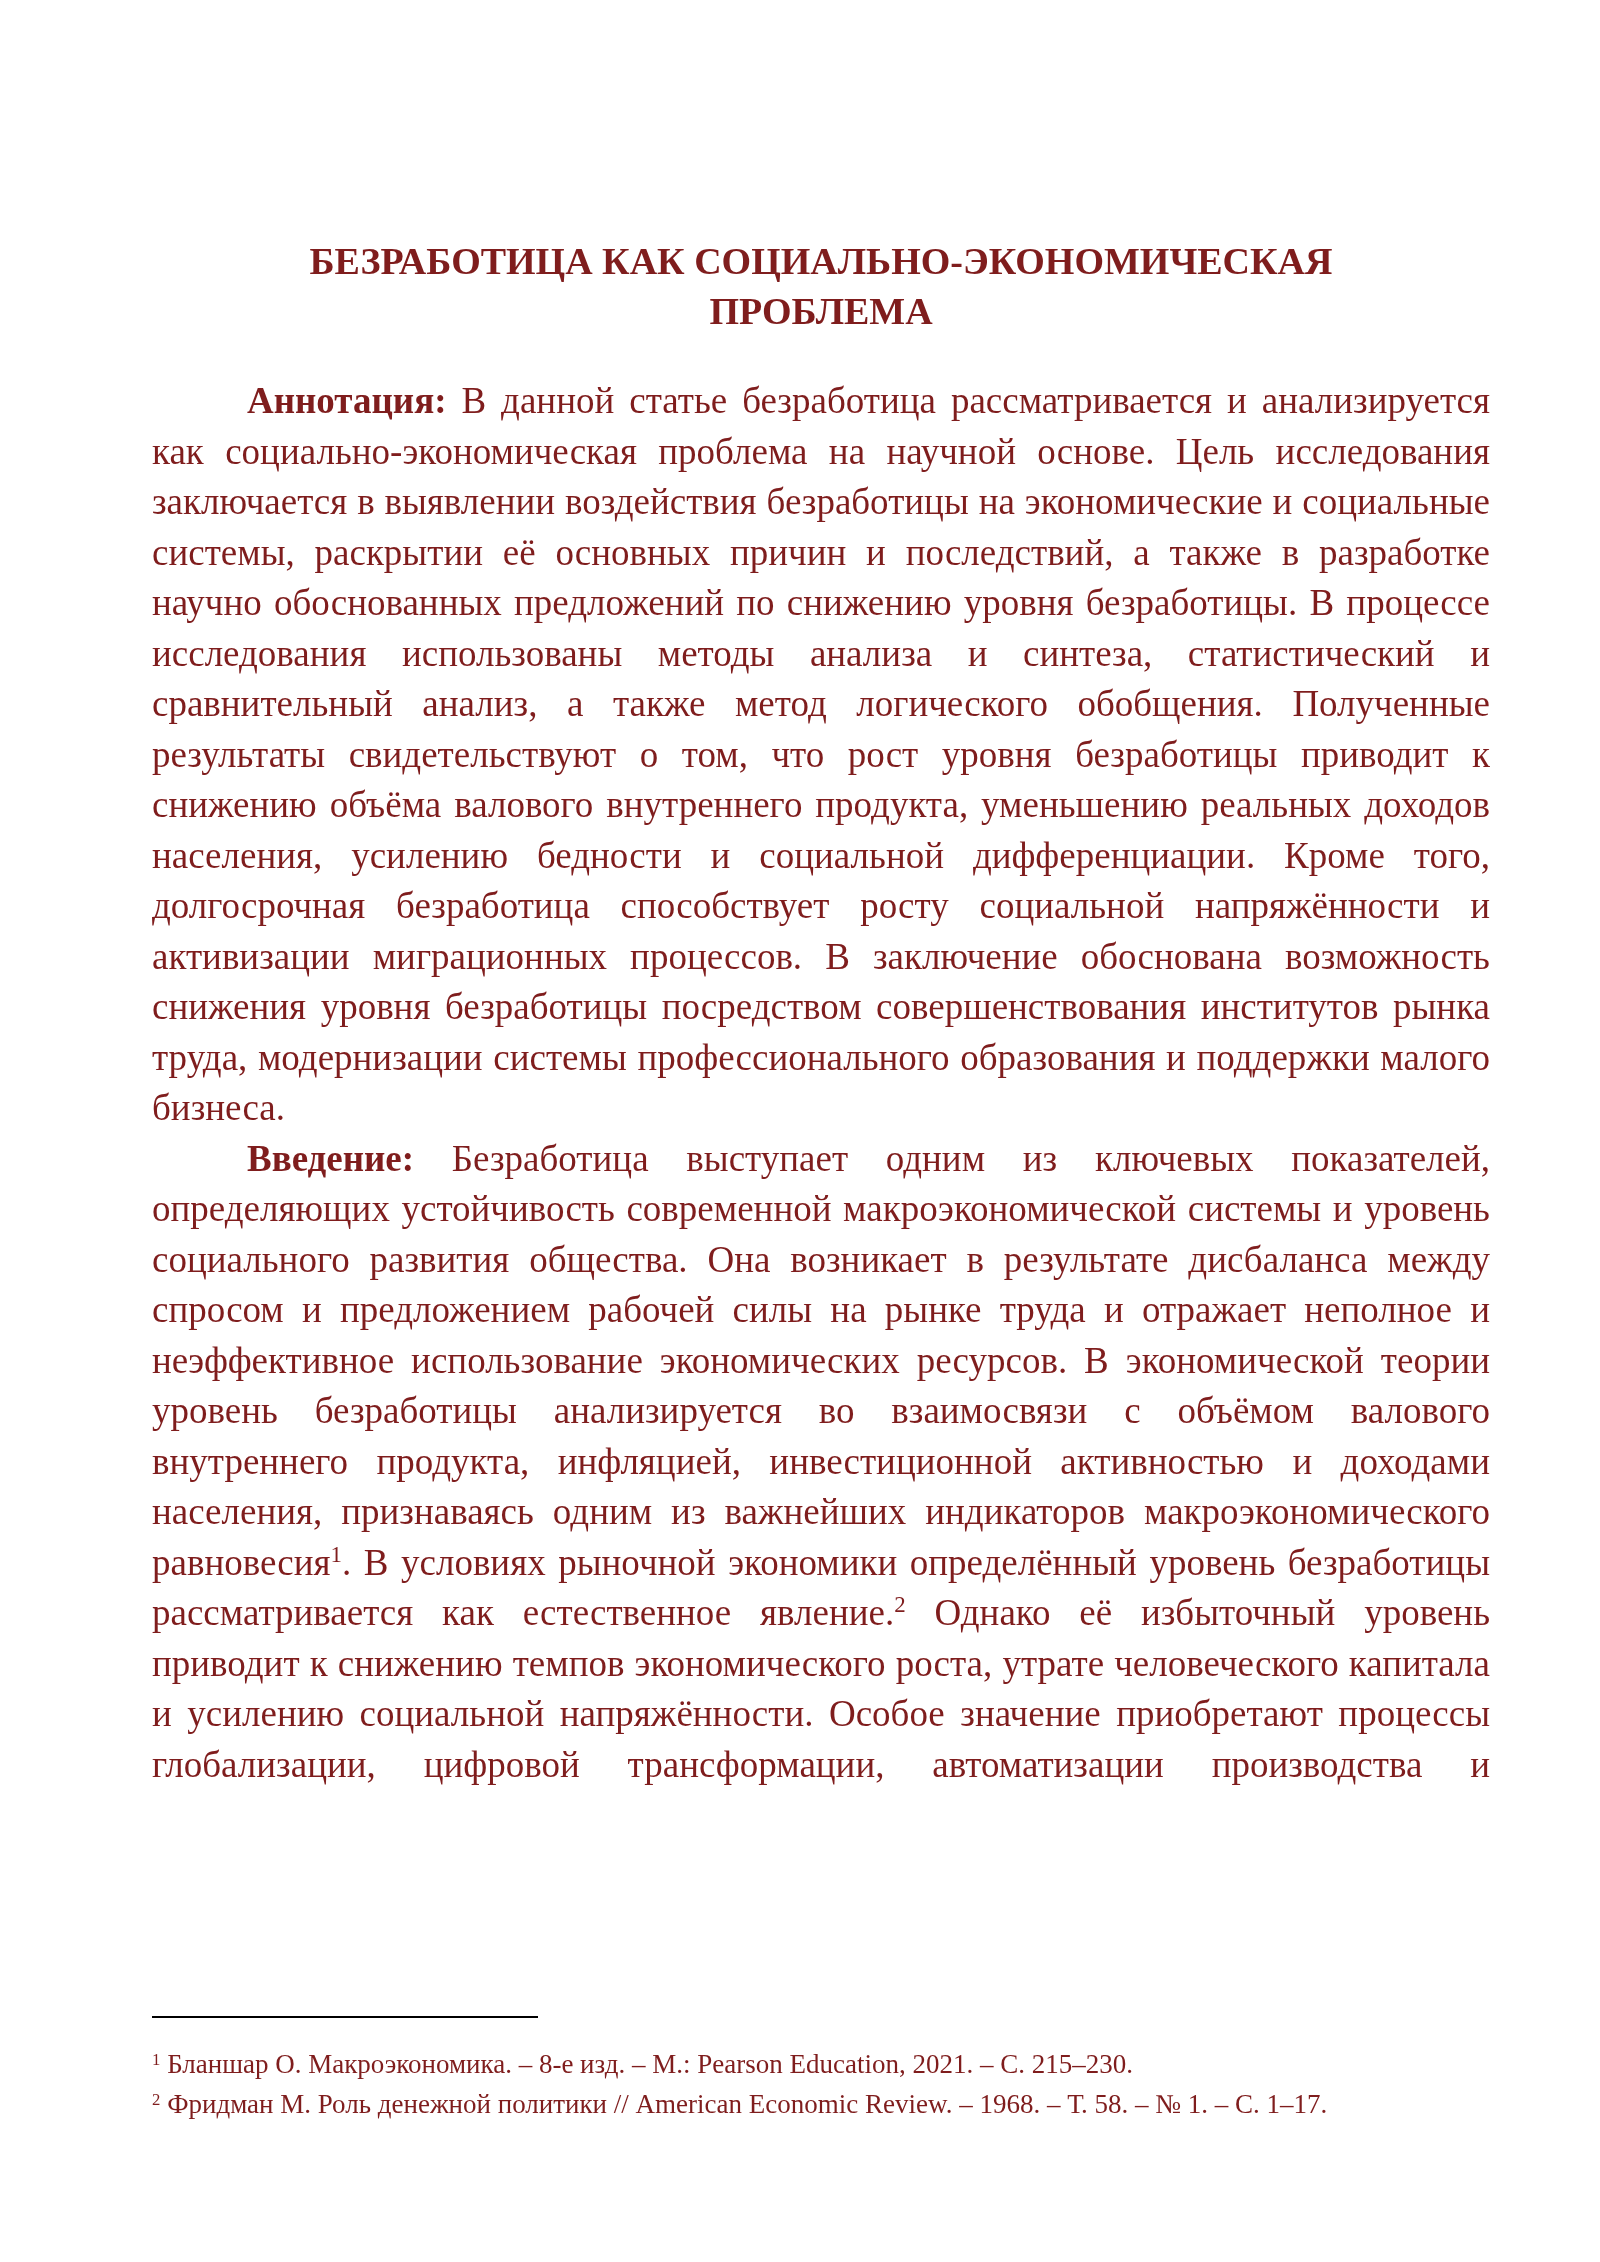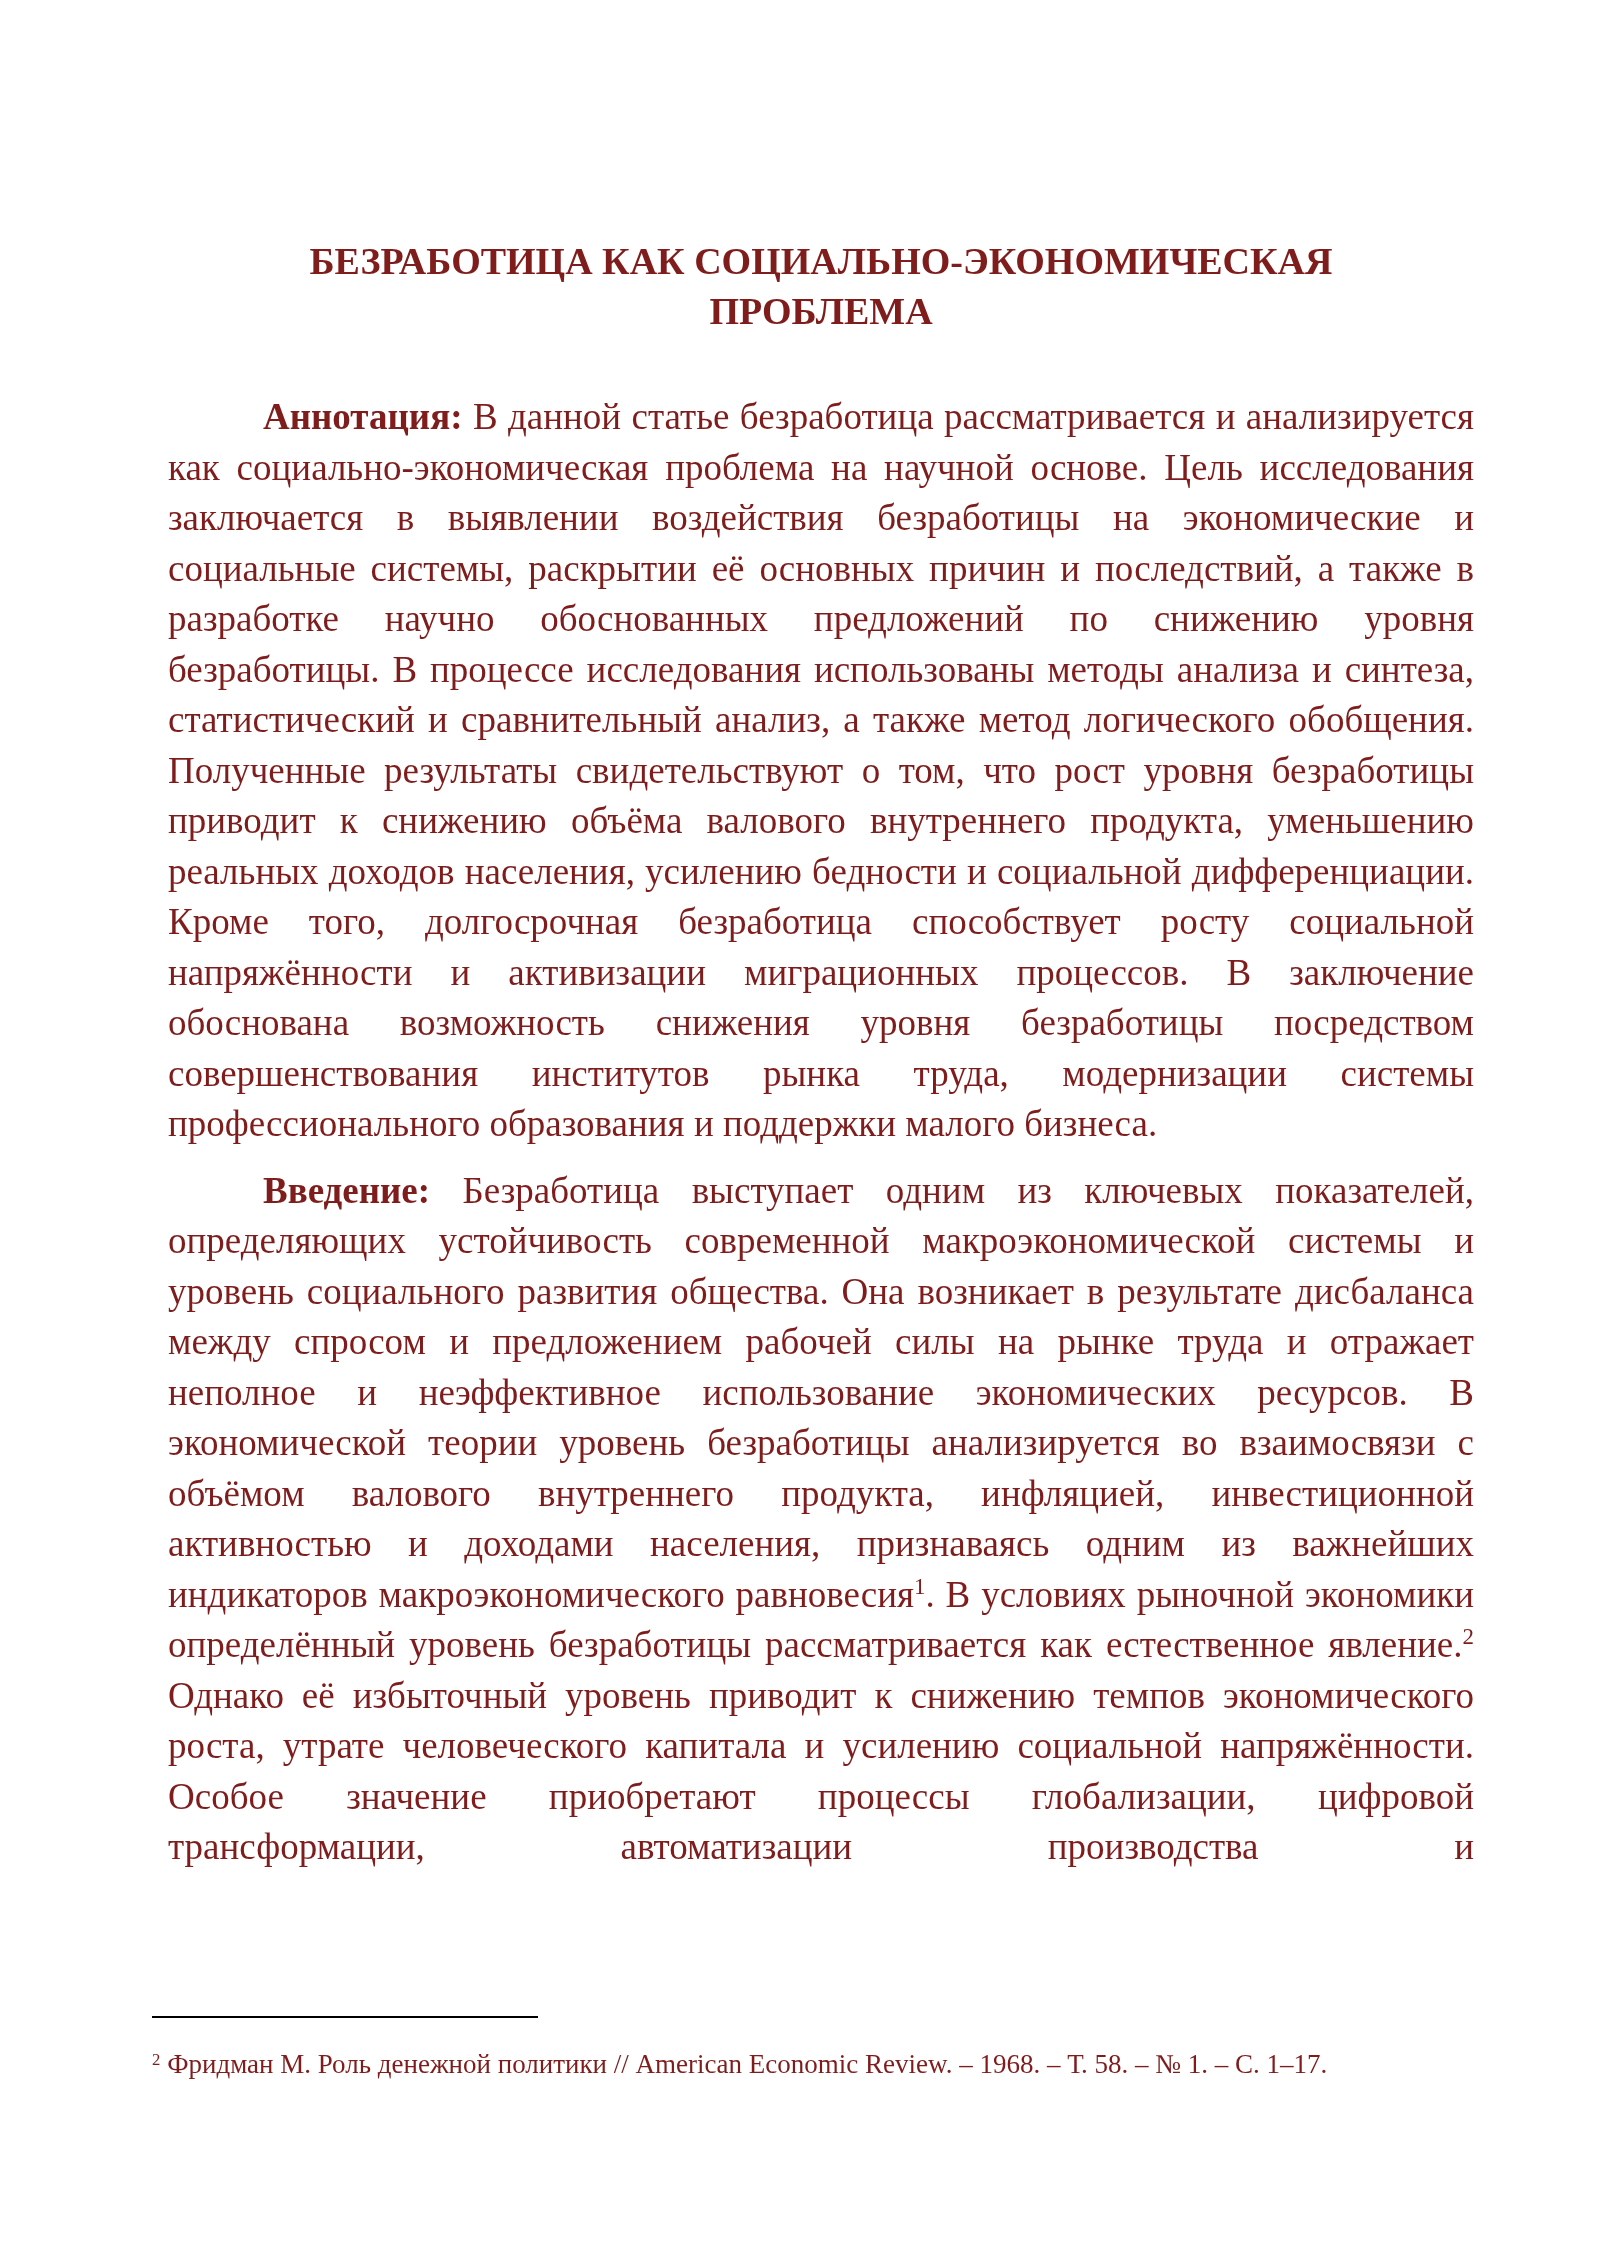--- a/index.html
+++ b/index.html
@@ -31,21 +31,21 @@
     position: absolute;
     top: 376px;
     left: 152px;
     width: 1338px;
     height: 1628px;
     overflow: hidden;
     font-size: 37px;
     line-height: 50.5px;
   }
   .body-par {
-    margin: 16px;
+    margin: 0;
     text-indent: 95px;
     text-align: justify;
     text-align-last: left;
     hyphens: none;
   }
   .body-par.cutoff {
     text-align-last: justify;
   }
   .body-par b {
     font-weight: bold;
@@ -94,17 +94,18 @@
     <p class="body-par"><b>Аннотация:</b><span> В данной статье безработица рассматривается и анализируется как социально-экономическая проблема на научной основе. Цель исследования заключается в выявлении воздействия безработицы на экономические и социальные системы, раскрытии её основных причин и последствий, а также в разработке научно обоснованных предложений по снижению уровня безработицы. В процессе исследования использованы методы анализа и синтеза, статистический и сравнительный анализ, а также метод логического обобщения. Полученные результаты свидетельствуют о том, что рост уровня безработицы приводит к снижению объёма валового внутреннего продукта, уменьшению реальных доходов населения, усилению бедности и социальной дифференциации. Кроме того, долгосрочная безработица способствует росту социальной напряжённости и активизации миграционных процессов. В заключение обоснована возможность снижения уровня безработицы посредством совершенствования институтов рынка труда, модернизации системы профессионального образования и поддержки малого бизнеса.</span></p>
 
 
     <p class="body-par cutoff"><b>Введение:</b><span> Безработица выступает одним из ключевых показателей, определяющих устойчивость современной макроэкономической системы и уровень социального развития общества. Она возникает в результате дисбаланса между спросом и предложением рабочей силы на рынке труда и отражает неполное и неэффективное использование экономических ресурсов. В экономической теории уровень безработицы анализируется во взаимосвязи с объёмом валового внутреннего продукта, инфляцией, инвестиционной активностью и доходами населения, признаваясь одним из важнейших индикаторов макроэкономического равновесия</span><sup class="fn-ref">1</sup><span>. В условиях рыночной экономики определённый уровень безработицы рассматривается как естественное явление.</span><sup class="fn-ref">2</sup><span> Однако её избыточный уровень приводит к снижению темпов экономического роста, утрате человеческого капитала и усилению социальной напряжённости. Особое значение приобретают процессы глобализации, цифровой трансформации, автоматизации производства и</span></p>
 
   </div>
 
   <div class="footnotes">
     <div class="fn-separator"></div>
 
+    <p class="footnote"><sup class="fn-ref">1</sup><span> Бланшар О. Макроэкономика. – 8-е изд. – М.: Pearson Education, 2021. – С. 215–230.</span></p>
 
     <p class="footnote"><sup class="fn-ref">2</sup><span> Фридман М. Роль денежной политики // American Economic Review. – 1968. – Т. 58. – № 1. – С. 1–17.</span></p>
   </div>
 
 </div>
 
 </body></html>

